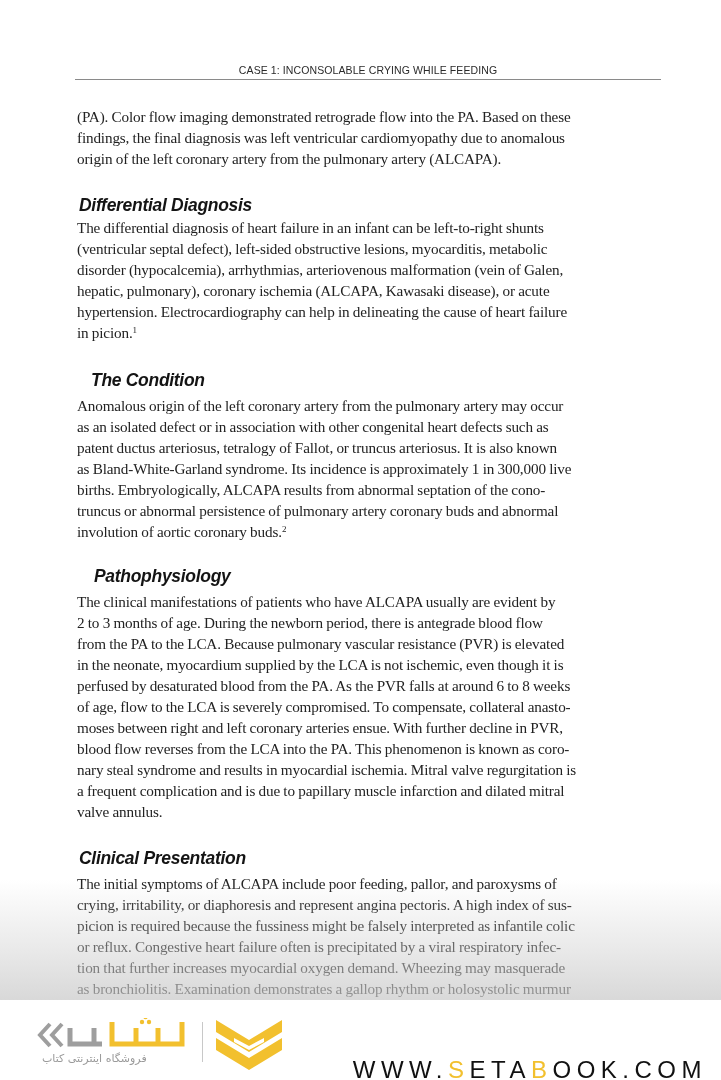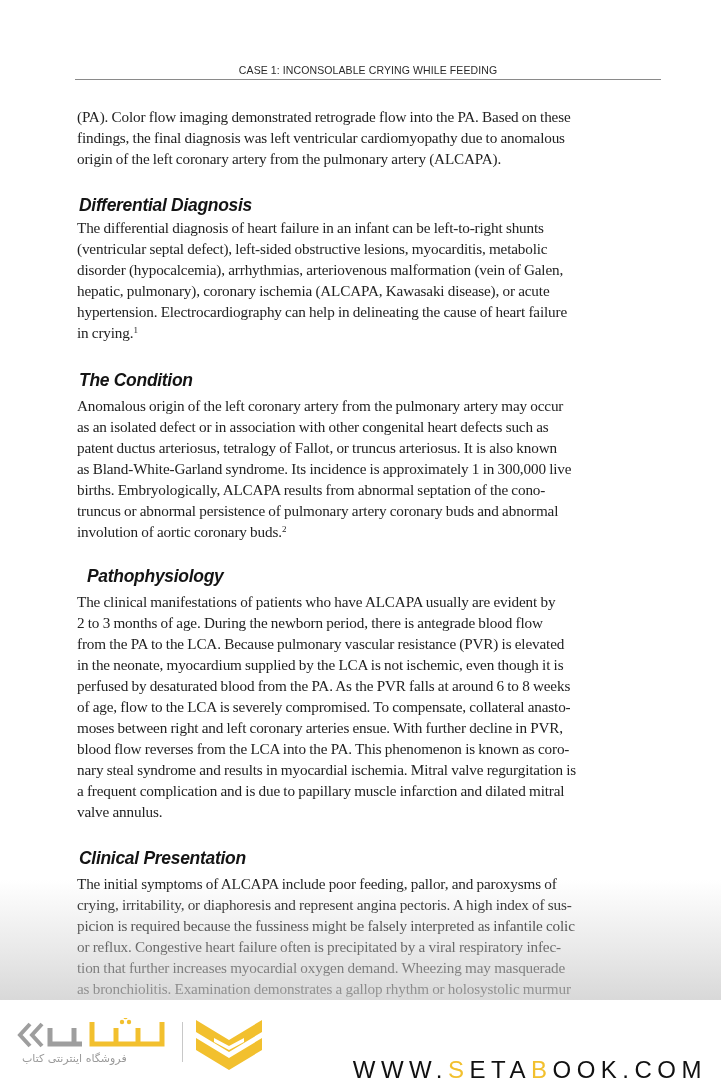--- a/index.html
+++ b/index.html
@@ -32,37 +32,37 @@
     }
     .para .line { display: block; white-space: nowrap; }
     .heading {
       margin: 4px; font-family: "Liberation Sans", "DejaVu Sans", sans-serif;
       font-weight: bold; font-style: italic; font-size: 17.5px;
       color: #141414; letter-spacing: -0.3px; line-height: 22px;
     }
     sup { font-size: 9px; line-height: 0; vertical-align: 5px; }
     .h-diff { position: absolute; top: 86px; left: 0; }
     .p-diff { position: absolute; top: 111px; left: 0; }
-    .h-cond { position: absolute; top: 261px; left: 0; }
+    .h-cond { position: absolute; top: 261px; left: 12px; }
     .p-cond { position: absolute; top: 289px; left: 0; }
-    .h-path { position: absolute; top: 457px; left: 8px; }
+    .h-path { position: absolute; top: 457px; left: 15px; }
     .p-path { position: absolute; top: 485px; left: 0; }
     .h-clin { position: absolute; top: 739px; left: 0; }
     .p-clin { position: absolute; top: 767px; left: 0; }
     .bottom-fade {
       position: absolute; left: 0; top: 880px; width: 721px; height: 120px;
       background: linear-gradient(to bottom, rgba(210,210,210,0) 0%, rgba(205,205,205,0.45) 60%, rgba(200,200,200,0.7) 100%);
       pointer-events: none;
     }
     .banner {
       position: absolute; left: 0; top: 1000px; width: 721px; height: 80px;
       background: #ffffff;
     }
     .logo {
-      position: absolute; left: 12px; top: 12px; width: 250px; height: 60px; text-align: center;
+      position: absolute; left: 32px; top: 12px; width: 250px; height: 60px; text-align: center;
     }
     .logo-wordmark {
       position: absolute; left: 0; top: 6px;
     }
     .logo-sub {
       position: absolute; left: 10px; top: 40px;
       font-family: "DejaVu Sans", sans-serif; font-size: 11px; color: #9a9a9a;
       direction: rtl;
     }
     .logo-divider {
@@ -95,21 +95,21 @@
       <span class="line">origin of the left coronary artery from the pulmonary artery (ALCAPA).</span>
     </p>
 
     <h2 class="heading h-diff">Differential Diagnosis</h2>
     <p class="para p-diff">
       <span class="line">The differential diagnosis of heart failure in an infant can be left-to-right shunts</span>
       <span class="line">(ventricular septal defect), left-sided obstructive lesions, myocarditis, metabolic</span>
       <span class="line">disorder (hypocalcemia), arrhythmias, arteriovenous malformation (vein of Galen,</span>
       <span class="line">hepatic, pulmonary), coronary ischemia (ALCAPA, Kawasaki disease), or acute</span>
       <span class="line">hypertension. Electrocardiography can help in delineating the cause of heart failure</span>
-      <span class="line"><span>in crying.</span><sup>1</sup></span>
+      <span class="line"><span>in picion.</span><sup>1</sup></span>
     </p>
 
     <h2 class="heading h-cond">The Condition</h2>
     <p class="para p-cond">
       <span class="line">Anomalous origin of the left coronary artery from the pulmonary artery may occur</span>
       <span class="line">as an isolated defect or in association with other congenital heart defects such as</span>
       <span class="line">patent ductus arteriosus, tetralogy of Fallot, or truncus arteriosus. It is also known</span>
       <span class="line">as Bland-White-Garland syndrome. Its incidence is approximately 1 in 300,000 live</span>
       <span class="line">births. Embryologically, ALCAPA results from abnormal septation of the cono-</span>
       <span class="line">truncus or abnormal persistence of pulmonary artery coronary buds and abnormal</span>

